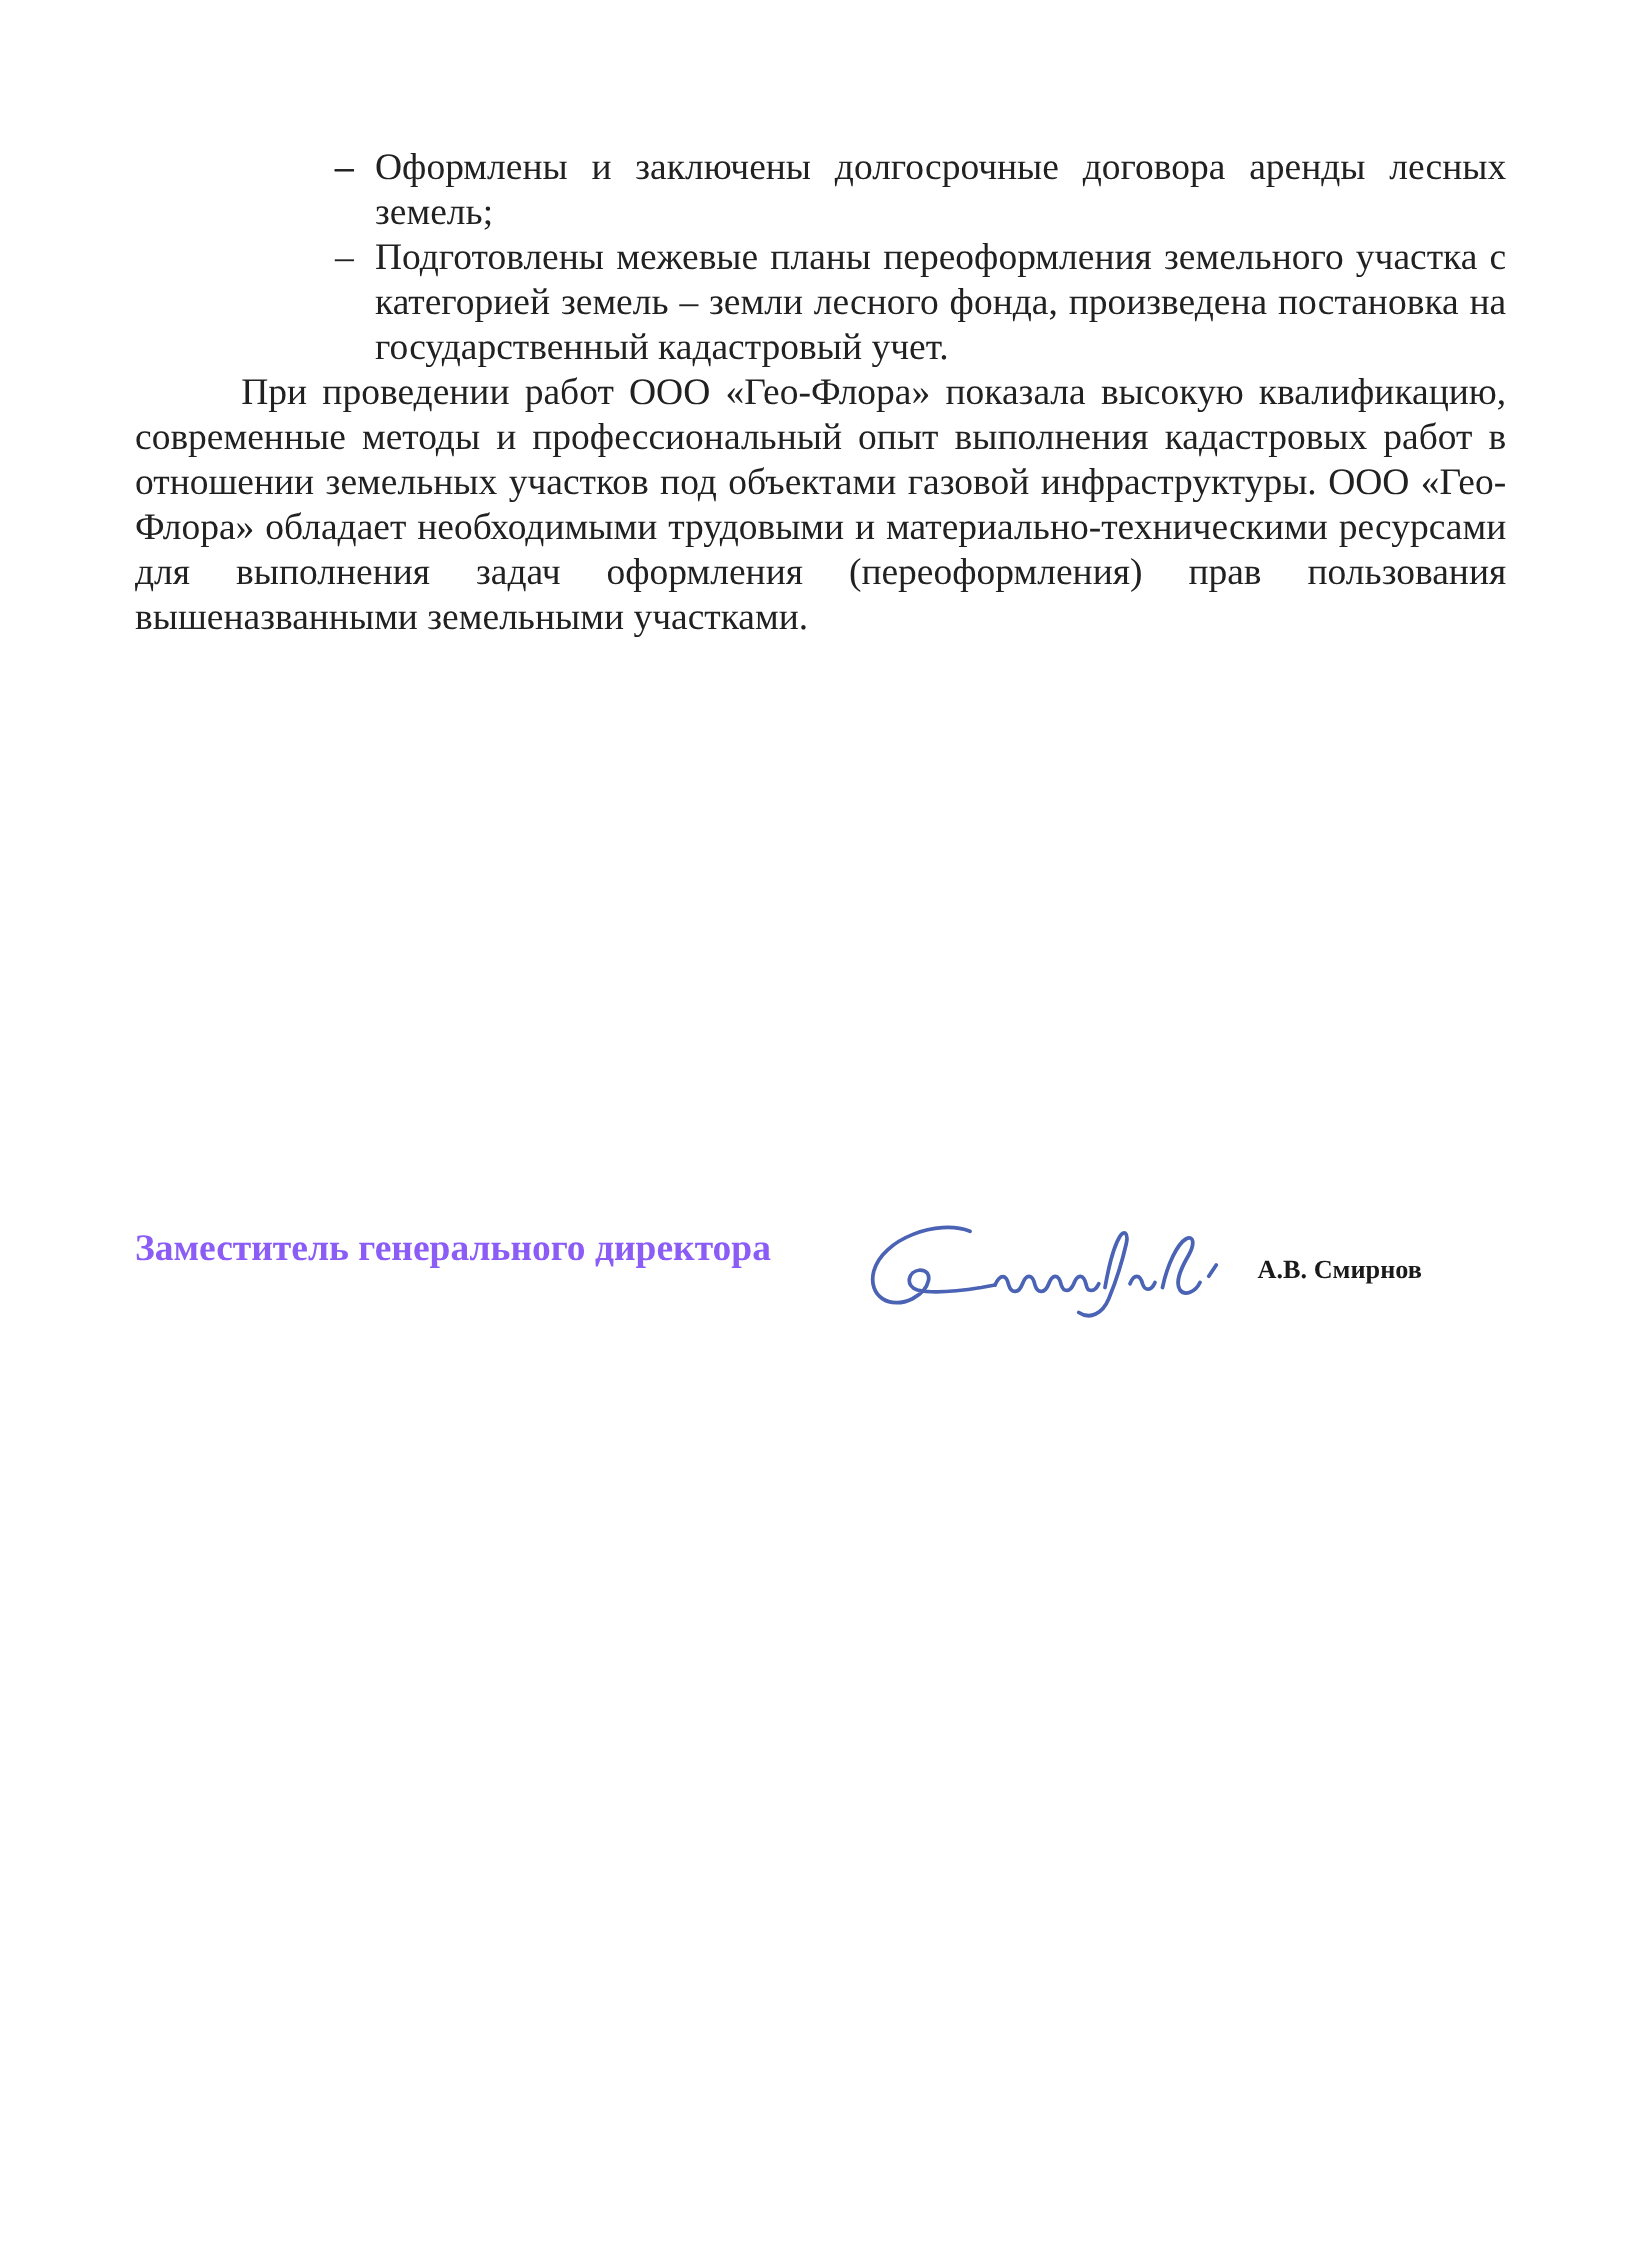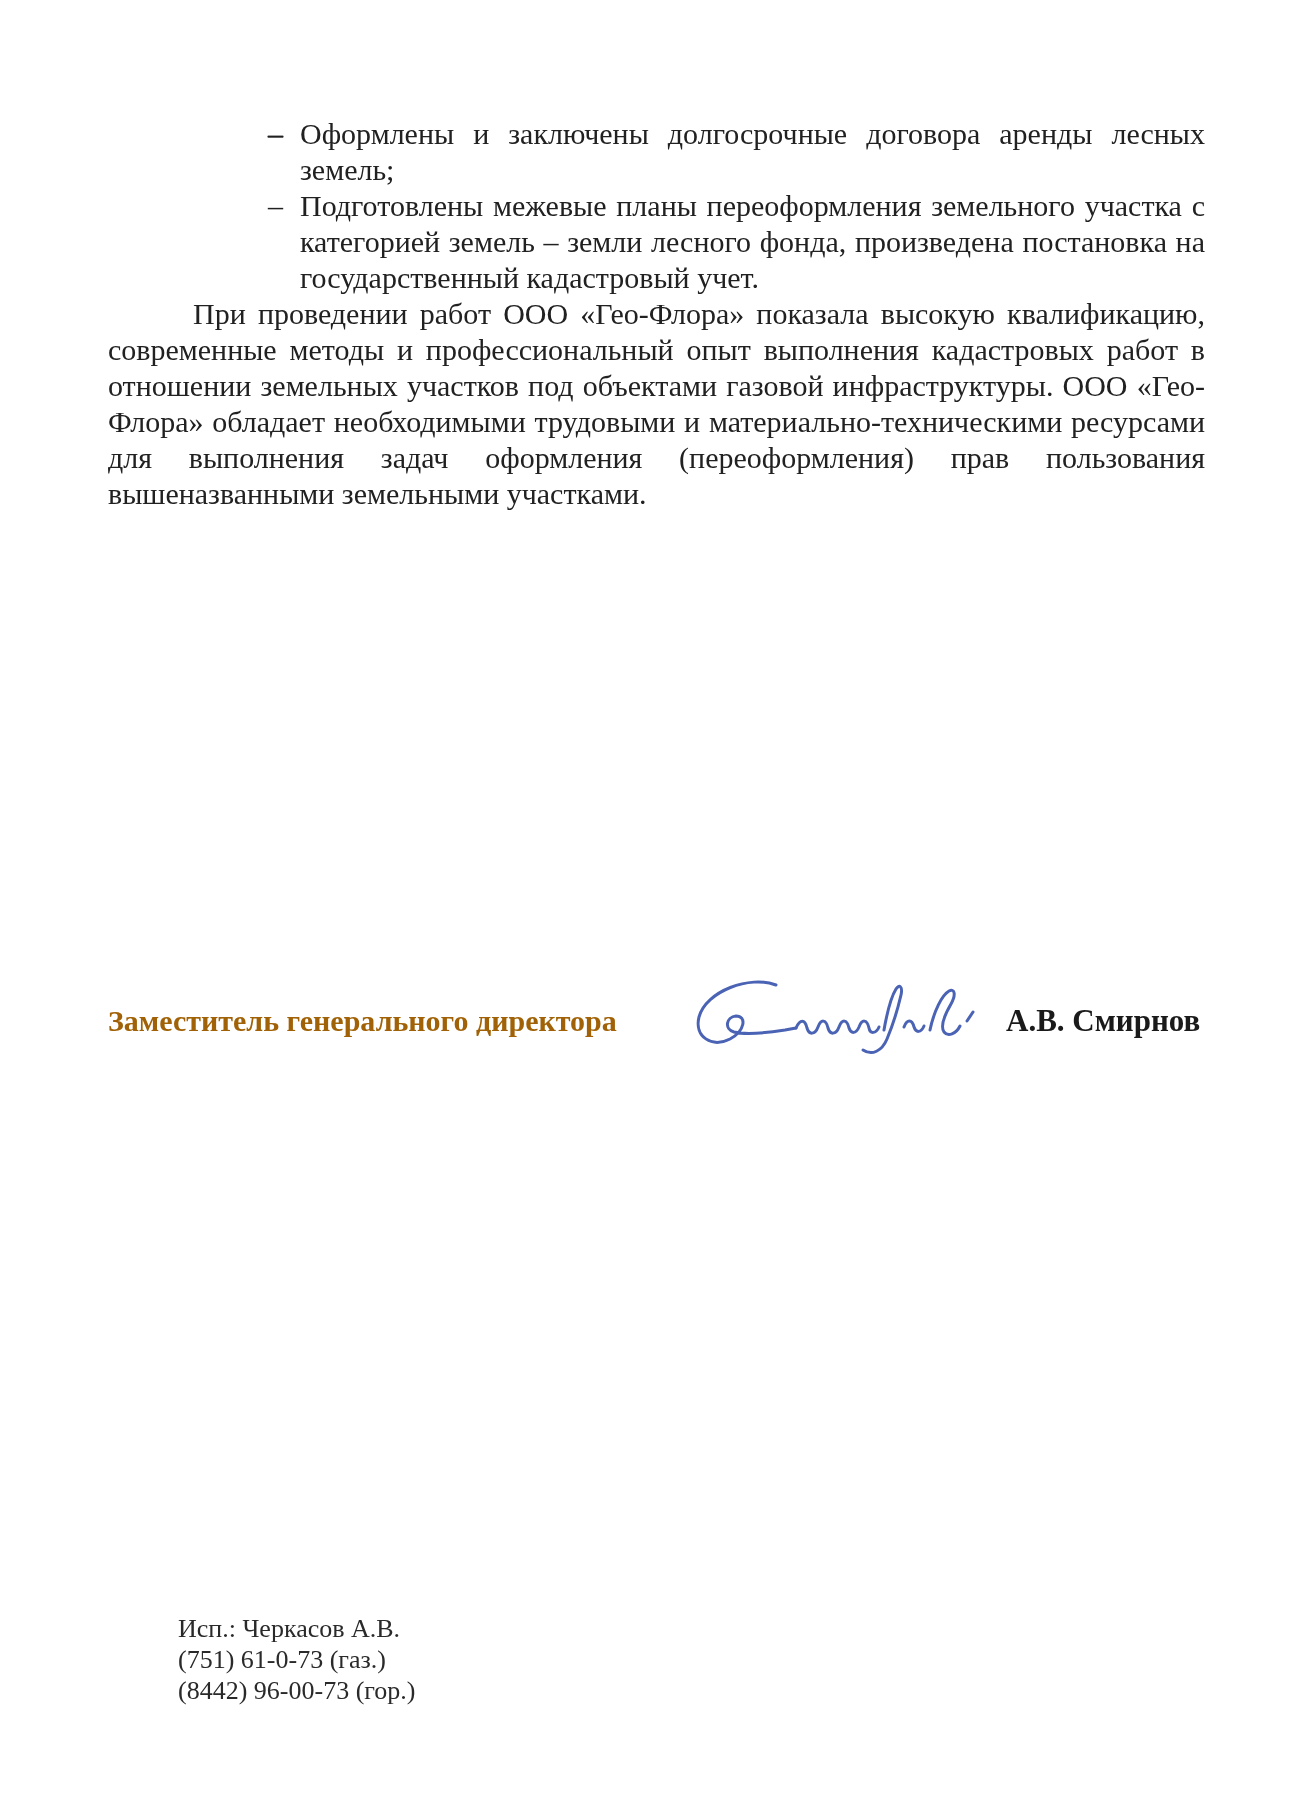--- a/index.html
+++ b/index.html
@@ -40,31 +40,31 @@
     text-align: left;
   }
   .para {
     margin: 0;
     text-indent: 85px;
     text-align: justify;
   }
   .sign-title {
     position: absolute;
     left: 108px;
-    top: 1004px;
+    top: 982px;
     font-size: 30px;
     font-weight: 700;
-    color: #a16207;
+    color: #8b5cf6;
     white-space: nowrap;
   }
   .sign-name {
     position: absolute;
     left: 1006px;
     top: 1003px;
-    font-size: 31px;
+    font-size: 21px;
     font-weight: 700;
     color: #1a1a1a;
     white-space: nowrap;
   }
   .sign-ink {
     position: absolute;
     left: 688px;
     top: 975px;
     width: 300px;
     height: 95px;
@@ -112,19 +112,14 @@
       <path d="M 108 53 C 112 44 117 44 119 53 C 121 60 127 60 130 52 C 133 44 138 44 140 53 C 142 60 148 60 151 52 C 154 44 159 44 161 53 C 163 59 168 59 171 52 C 174 44 179 44 181 53 C 182 59 188 59 191 52"></path>
       <path d="M 196 55 C 199 38 203 22 208 14 C 211 9 215 11 213 20 C 210 33 204 52 199 64 C 194 76 184 81 175 75"></path>
       <path d="M 216 52 C 219 44 224 44 226 52 C 228 58 233 58 236 51"></path>
       <path d="M 242 55 C 246 36 254 20 261 16 C 267 13 268 20 263 29 C 256 41 252 51 256 57 C 260 62 268 59 272 51"></path>
       <path d="M 279 46 L 285 37"></path>
     </g>
   </svg>
 
   <div class="sign-name">А.В. Смирнов</div>
 
-  <div class="footer-block">
-    <div class="footer-line">Исп.: Черкасов А.В.</div>
-    <div class="footer-line">(751) 61-0-73 (газ.)</div>
-    <div class="footer-line">(8442) 96-00-73 (гор.)</div>
-  </div>
 
 </div>
 
 </body></html>

